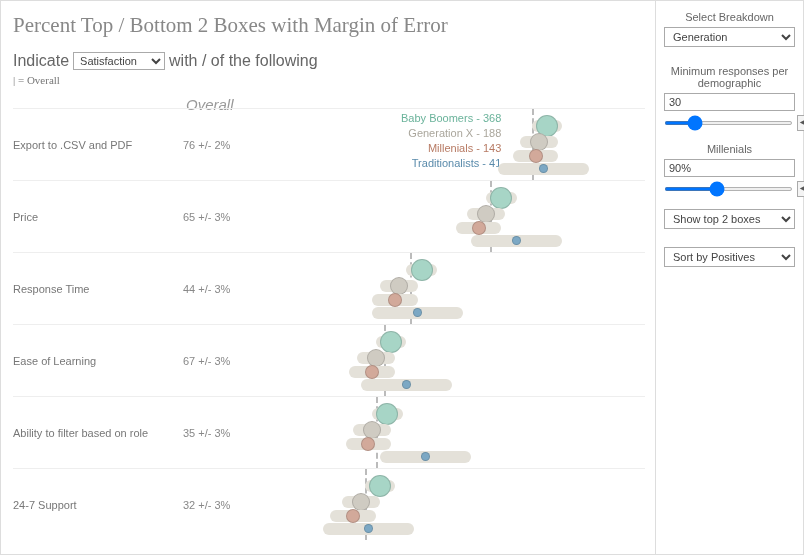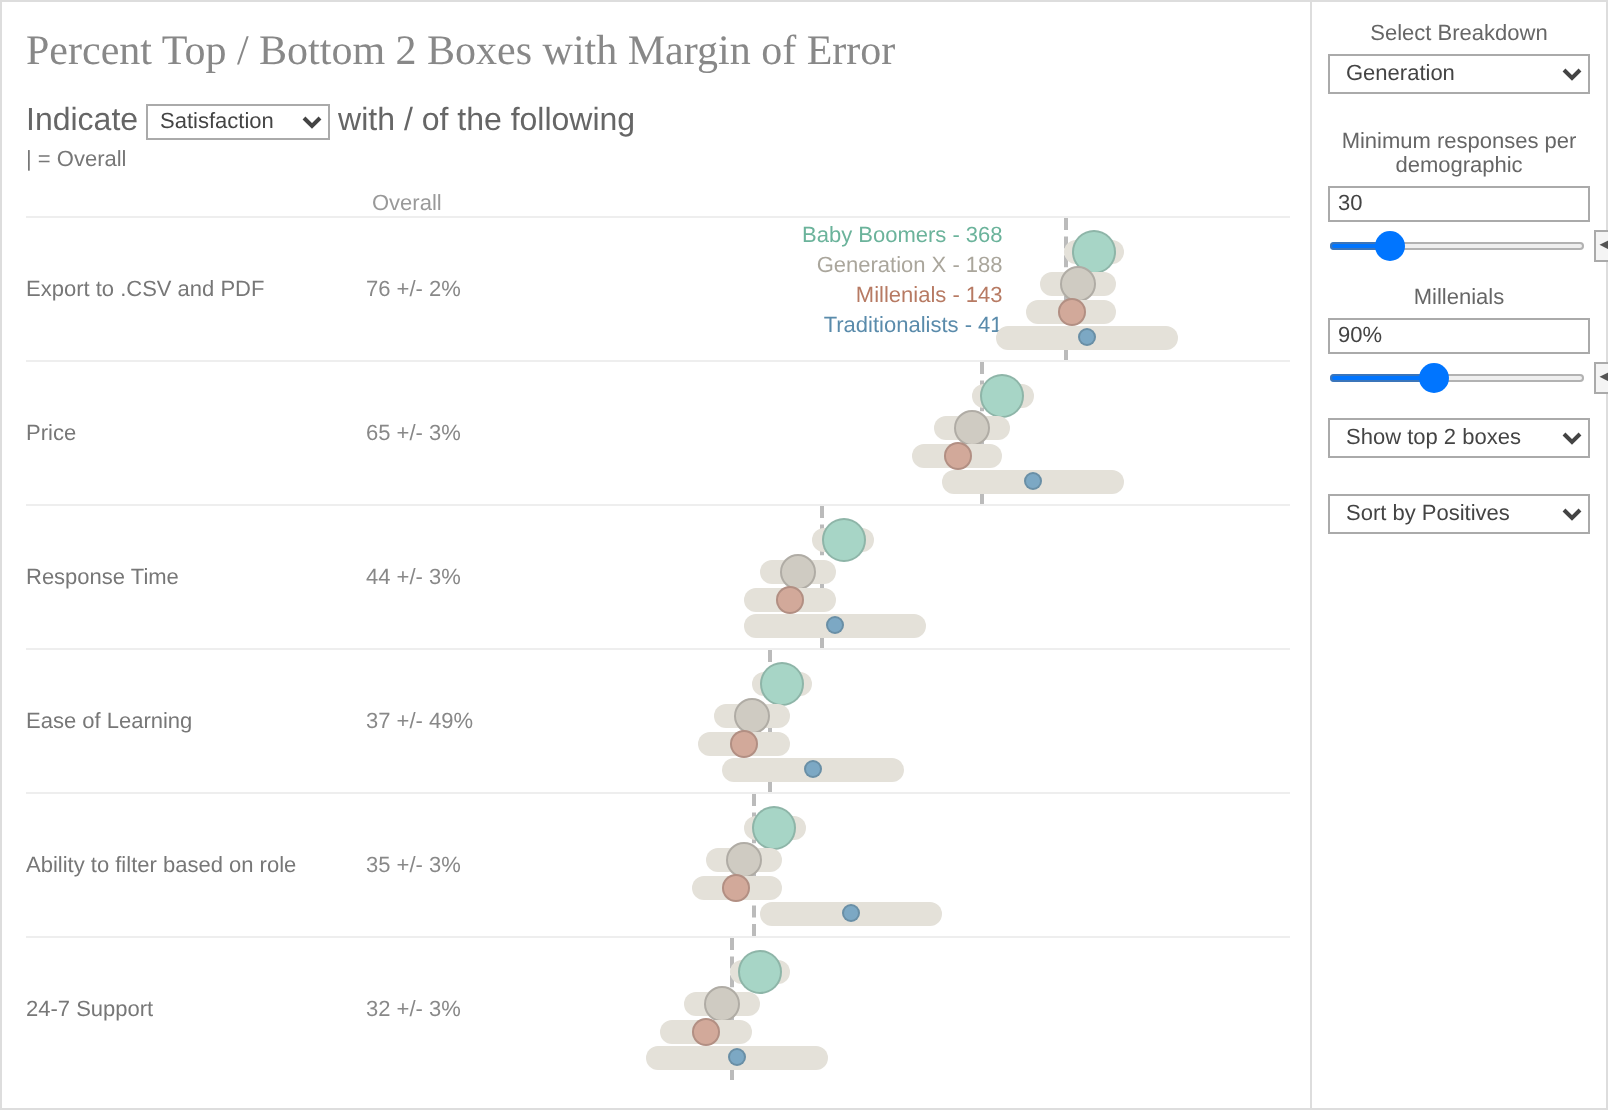--- a/index.html
+++ b/index.html
@@ -3,22 +3,22 @@
 <meta charset="utf-8">
 <style>
 * { box-sizing: border-box; margin: 0; padding: 0; }
 body { font-family: "Segoe UI", Arial, sans-serif; background: #fff; width: 804px; height: 555px; overflow: hidden; position: relative; }
 .container { display: flex; width: 100%; height: 100%; border: 1px solid #ddd; }
 .main { flex: 1; padding: 12px 10px 0 12px; position: relative; }
 .sidebar { width: 148px; border-left: 1px solid #ddd; padding: 10px 8px; font-size: 11px; color: #555; }
 .title { font-size: 21px; color: #888; font-weight: 300; margin-bottom: 14px; font-family: Liberation Serif, serif; }
 .subtitle { font-size: 16px; color: #666; font-weight: 400; margin-bottom: 4px; display: flex; align-items: center; gap: 4px; }
 .subtitle select { font-size: 11px; padding: 1px 2px; border: 1px solid #aaa; background: #fff; color: #444; width: 92px; }
-.legend-note { font-size: 11px; color: #777; margin-bottom: 2px; }
-.col-header { font-size: 11px; color: #999; position: absolute; left: 185px; top: 95px; }
+.legend-note { font-size: 11px; color: #777; margin-bottom: 2px; font-family: Liberation Serif, serif; }
+.col-header { font-size: 15px; color: #999; position: absolute; left: 185px; top: 95px; font-style: italic; }
 .rows { margin-top: 22px; }
 .row { display: flex; align-items: center; border-top: 1px solid #eee; height: 72px; position: relative; }
 .row-label { width: 170px; font-size: 11px; color: #777; padding-right: 8px; }
 .row-overall { width: 60px; font-size: 11px; color: #888; }
 .plot { flex: 1; position: relative; height: 100%; }
 .overall-line { position: absolute; top: 0; bottom: 0; border-left: 2px dashed #bbb; }
 .moe-bar { position: absolute; height: 12px; background: #e4e1d9; border-radius: 6px; }
 .dot { position: absolute; border-radius: 50%; border: 1px solid rgba(0,0,0,0.15); }
 .dot-bb { background: #a7d5c6; width: 22px; height: 22px; }
 .dot-gx { background: #cfcbc2; width: 18px; height: 18px; }
@@ -98,21 +98,21 @@
             <div class="moe-bar" style="left: 136.8px; width: 38px; top: 27px;"></div>
             <div class="dot dot-gx" style="left: 146.8px; top: 24px;"></div>
             <div class="moe-bar" style="left: 129.2px; width: 45.6px; top: 41px;"></div>
             <div class="dot dot-ml" style="left: 145px; top: 40px;"></div>
             <div class="moe-bar" style="left: 129.2px; width: 91.2px; top: 53.5px;"></div>
             <div class="dot dot-tr" style="left: 170.3px; top: 55px;"></div>
           </div>
         </div>
         <div class="row">
           <div class="row-label">Ease of Learning</div>
-          <div class="row-overall">37 +/- 49%</div>
+          <div class="row-overall">67 +/- 3%</div>
           <div class="plot">
             <div class="overall-line" style="left: 140.6px;"></div>
             <div class="moe-bar" style="left: 133px; width: 30.4px; top: 11px;"></div>
             <div class="dot dot-bb" style="left: 137.2px; top: 6px;"></div>
             <div class="moe-bar" style="left: 114px; width: 38px; top: 27px;"></div>
             <div class="dot dot-gx" style="left: 124px; top: 24px;"></div>
             <div class="moe-bar" style="left: 106.4px; width: 45.6px; top: 41px;"></div>
             <div class="dot dot-ml" style="left: 122.2px; top: 40px;"></div>
             <div class="moe-bar" style="left: 117.8px; width: 91.2px; top: 53.5px;"></div>
             <div class="dot dot-tr" style="left: 158.9px; top: 55px;"></div>

